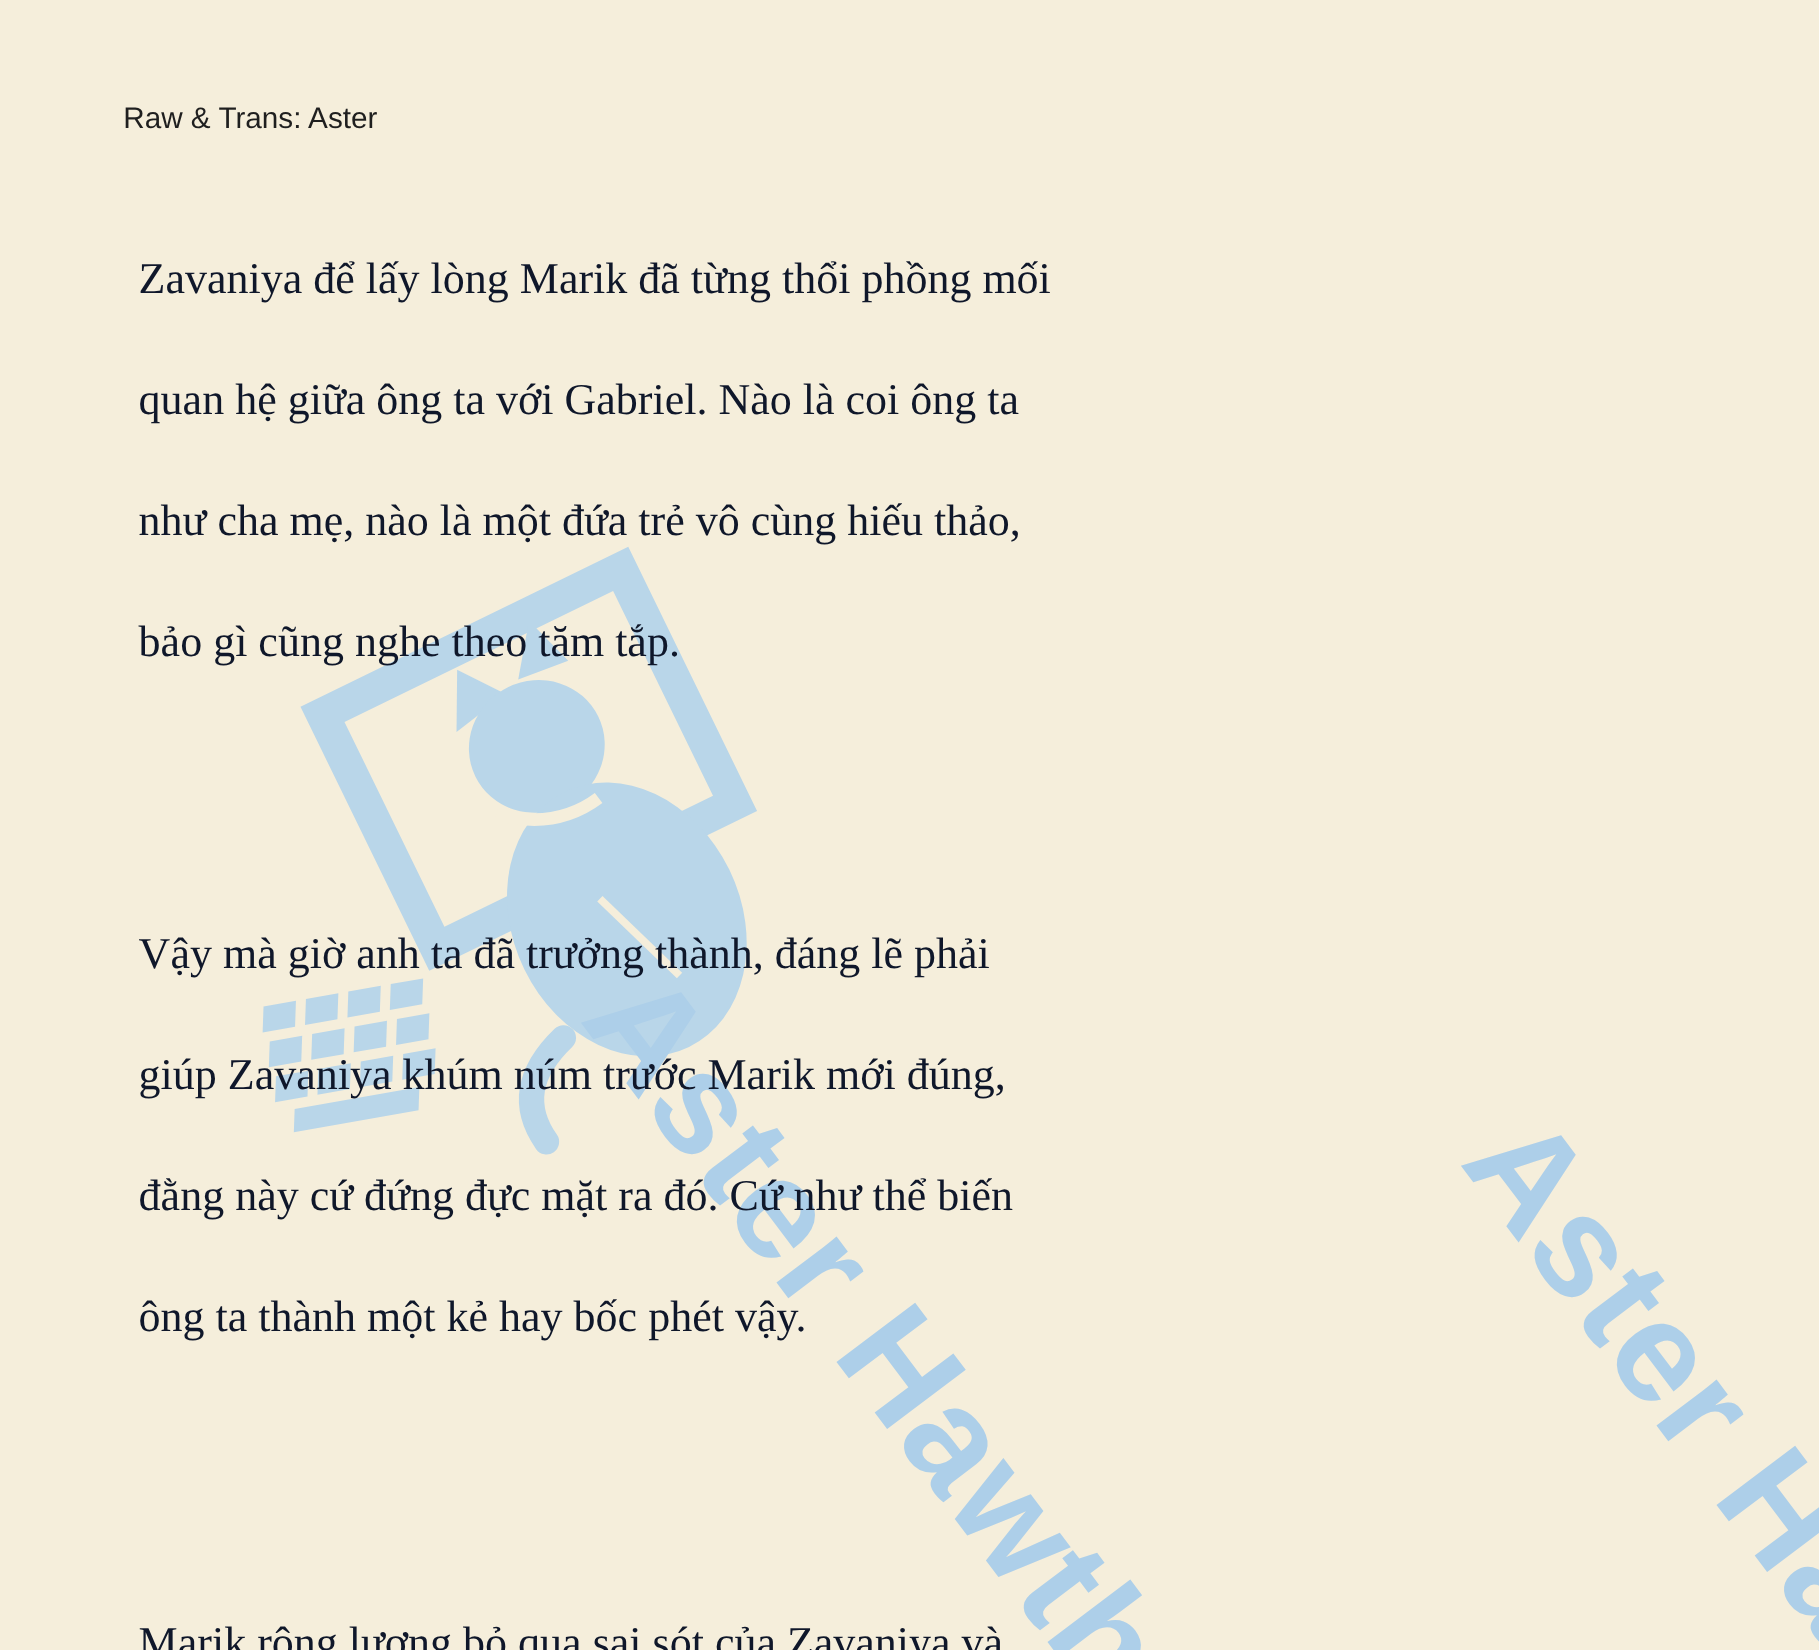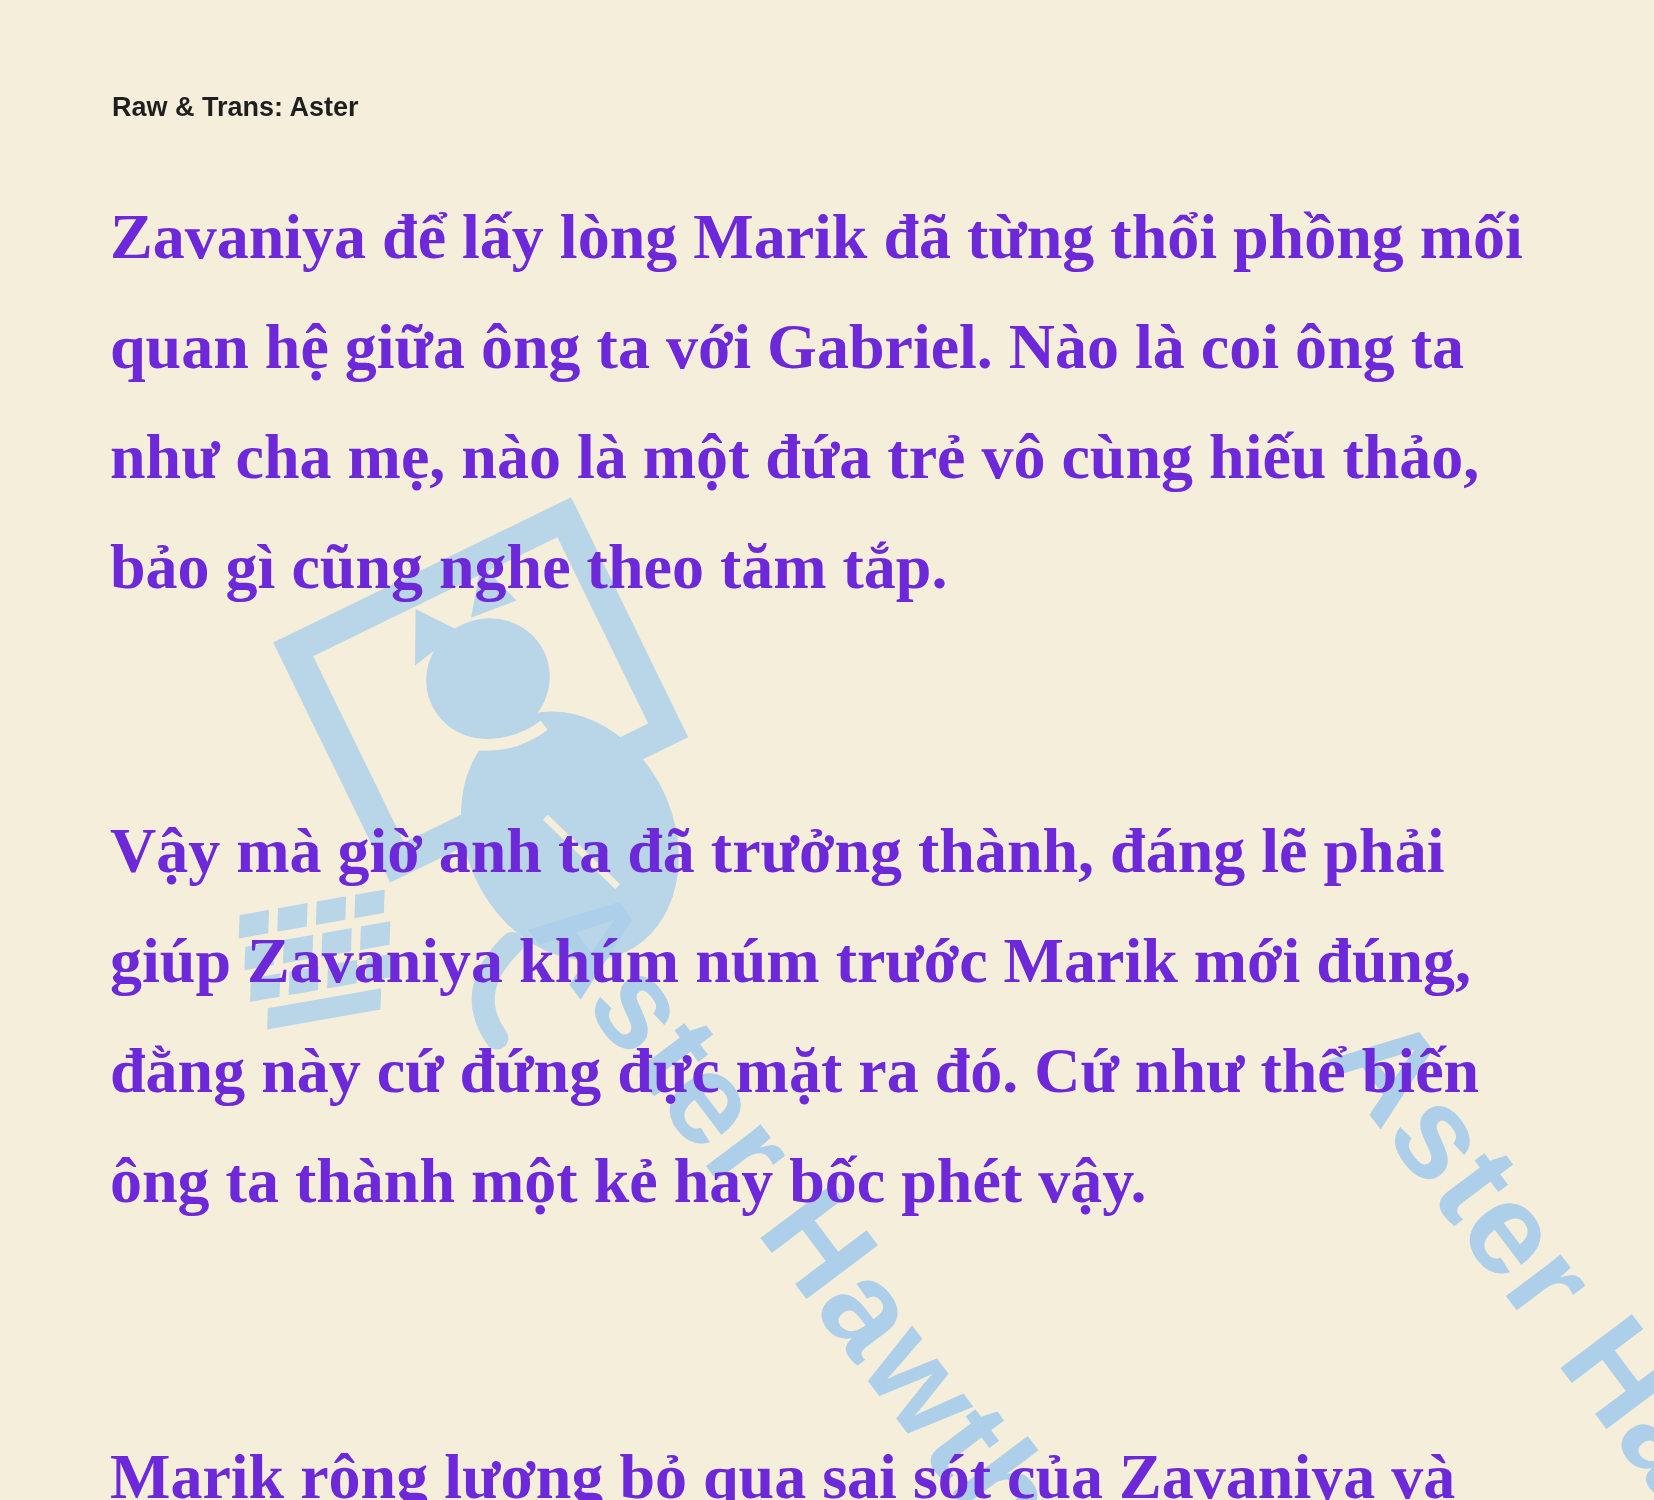--- a/index.html
+++ b/index.html
@@ -38,38 +38,37 @@
     white-space: nowrap;
   }
   .wm-text-2 {
     left: 1422px;
     top: 985px;
   }
   .content-layer {
     position: absolute;
     inset: 0;
     z-index: 1;
-    font-weight: bold;
   }
   .credit {
     position: absolute;
     left: 112px;
     top: 92px;
     font-family: "Liberation Sans", "DejaVu Sans", sans-serif;
     font-size: 27px;
     color: #1f1f1f;
   }
   .para {
     position: absolute;
     left: 110px;
     width: 1430px;
-    margin: 0;
-    font-size: 64px;
+    margin: 16px;
+    font-size: 40px;
     line-height: 110px;
-    color: #6d28d9;
+    color: #0f172a;
     white-space: pre-line;
   }
   #para-1 { top: 182px; }
   #para-2 { top: 796px; }
   #para-3 { top: 1422px; }
 </style>
 </head>
 <body>
 
 <div class="page">

